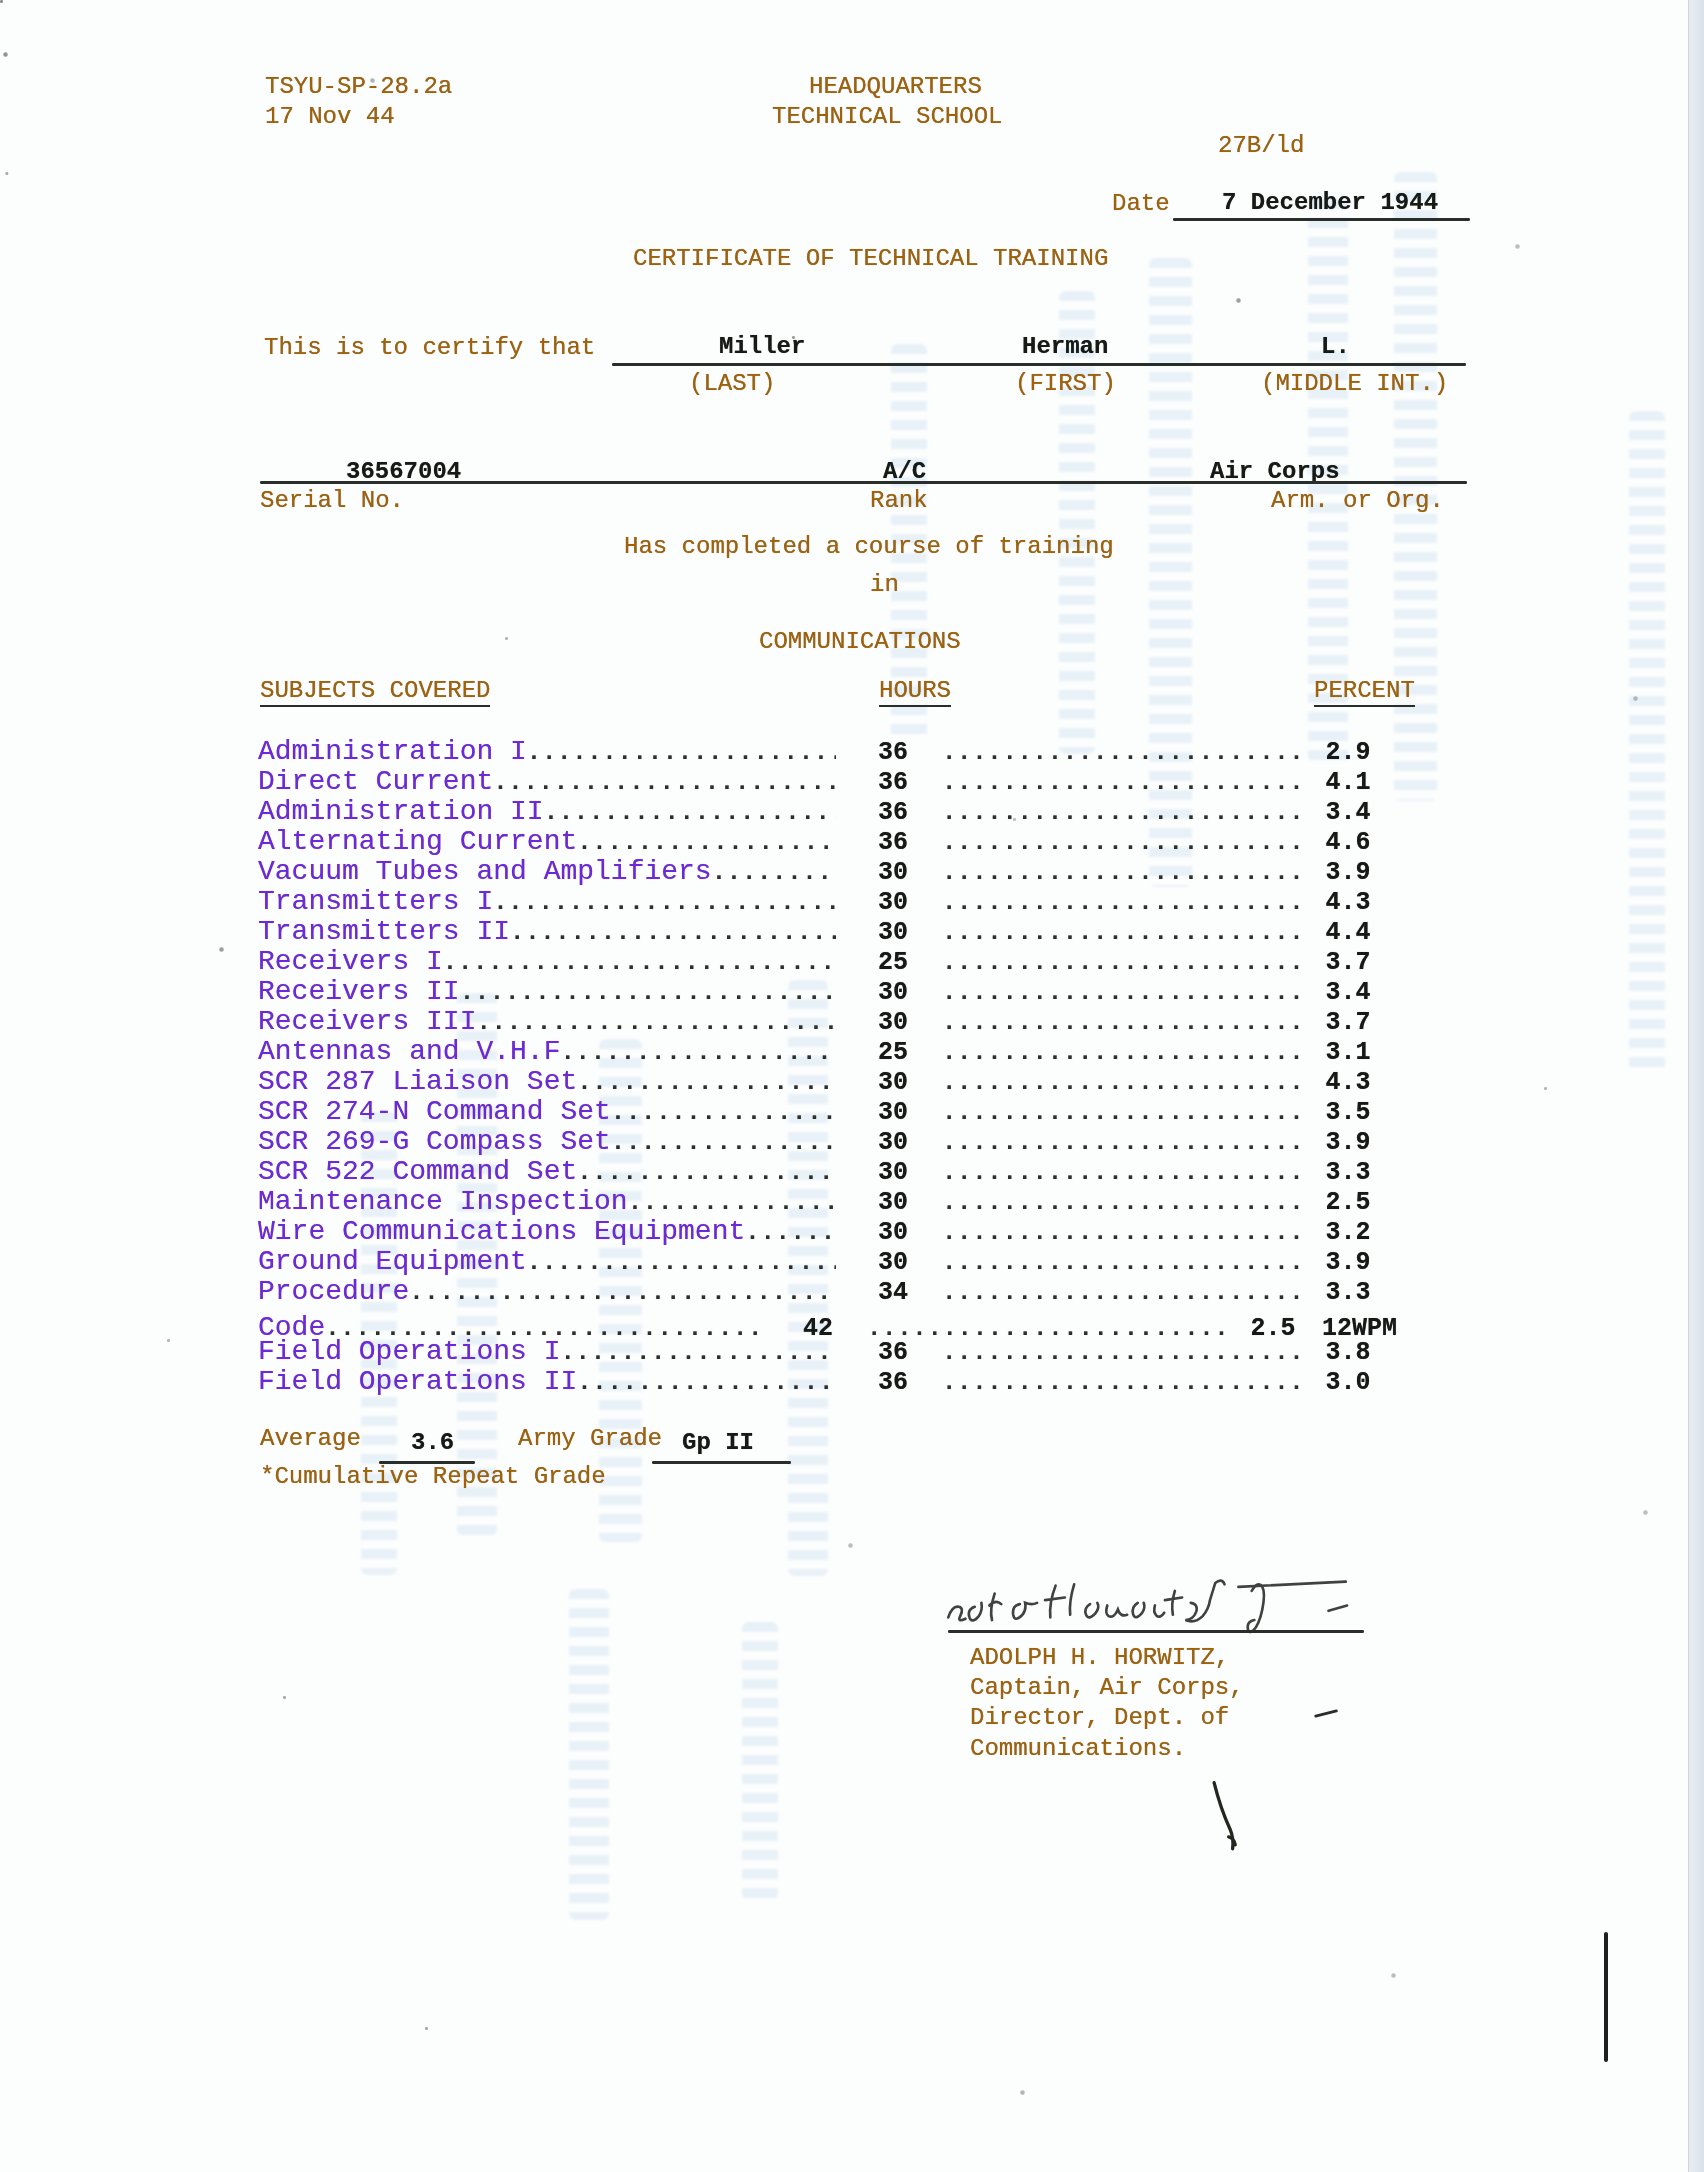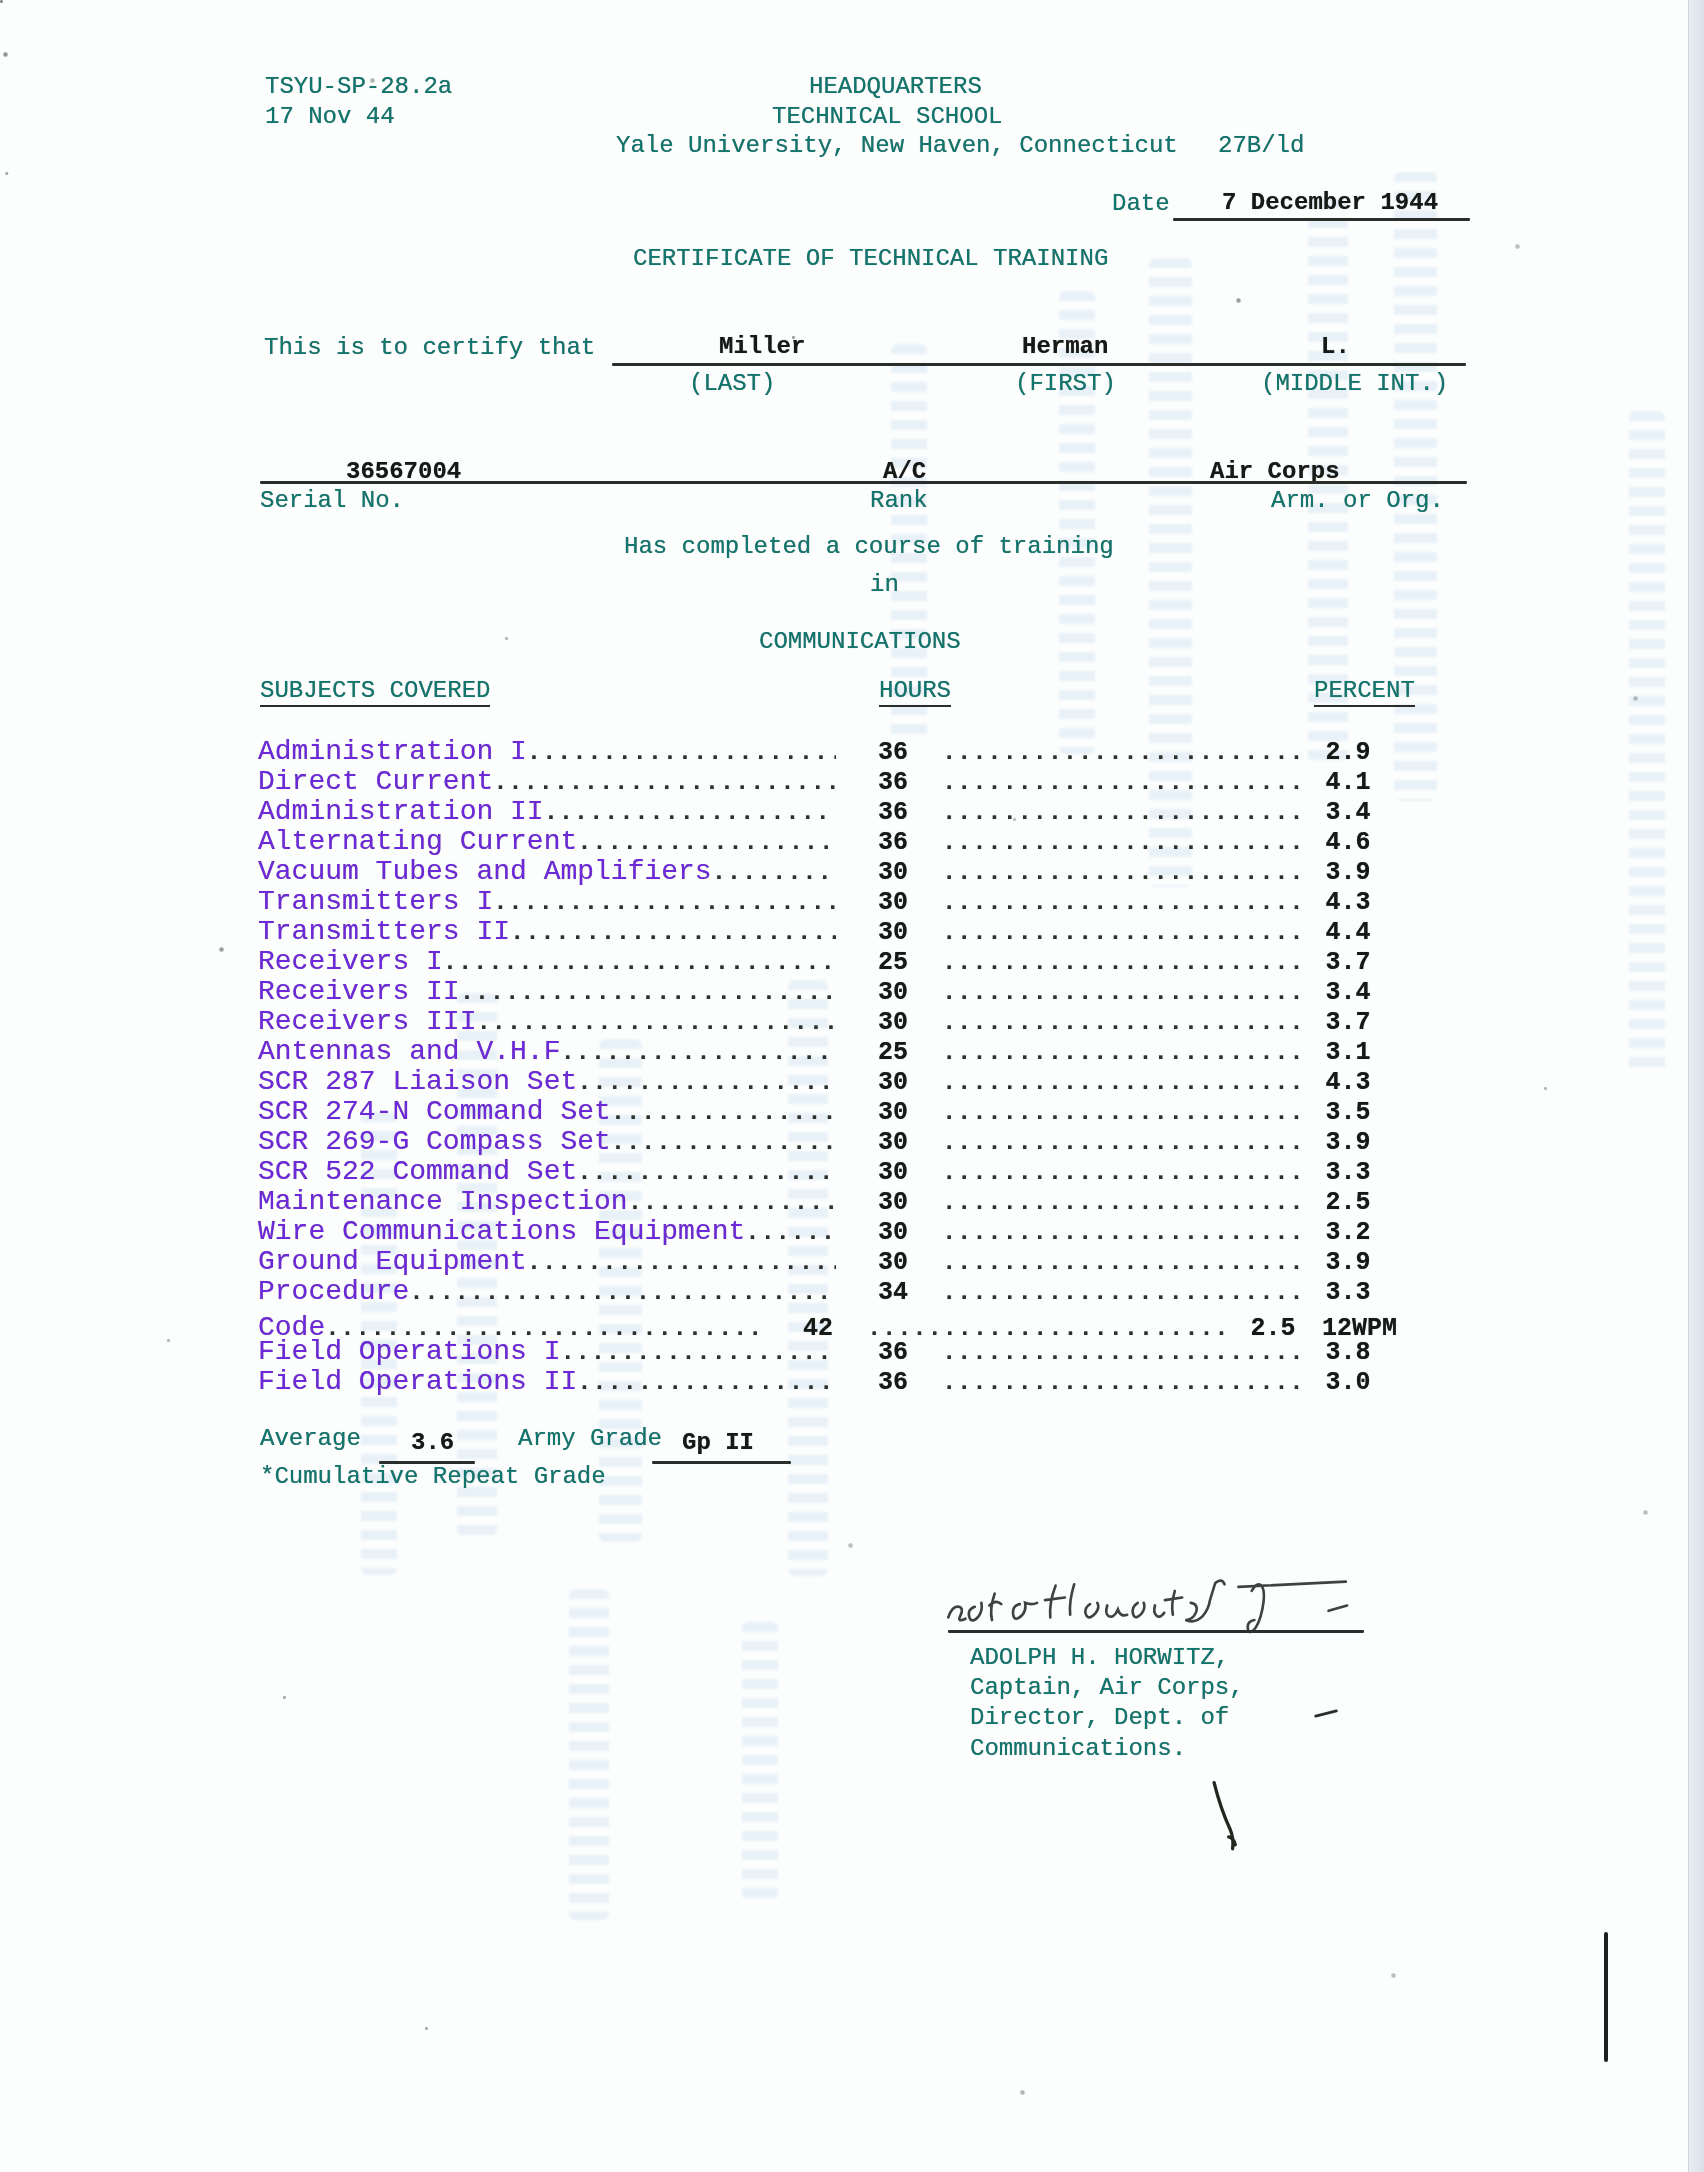--- a/index.html
+++ b/index.html
@@ -12,21 +12,21 @@
     font-family:"Liberation Mono","DejaVu Sans Mono",monospace;
     color:#242824;
   }
   
   .t{
     position:absolute;
     font-size:24px;
     line-height:1.15;
     white-space:nowrap;
     letter-spacing:0px;
-    color:#0f766e;
+    color:#a16207;
     text-shadow:0 0 0.7px rgba(28,32,28,.45), 0.3px 0.3px 0 rgba(28,32,28,.2);
   }
   .b{font-weight:bold;color:#161a16;text-shadow:0 0 0.7px rgba(10,14,10,.6);}
   .u-head{border-bottom:2.6px solid #2a2e2a;padding-bottom:1.3px;}
   .rule{position:absolute;background:#2a2e2a;border-radius:1.3px;}
   
   .tbl{
     position:absolute;left:258px;top:736px;width:1139px;
   }
   .row{
@@ -102,21 +102,20 @@
   <div class="bleed" style="left:569px;top:1589px;width:40px;height:331px;"></div>
   <div class="bleed" style="left:742px;top:1622px;width:36px;height:278px;"></div>
 
   <div class="edge-strip"></div>
   <div class="specks"></div>
 
   <div class="t" style="left:265px;top:73px;">TSYU-SP-28.2a</div>
   <div class="t" style="left:265px;top:103px;">17 Nov 44</div>
   <div class="t" style="left:809px;top:73px;">HEADQUARTERS</div>
   <div class="t" style="left:772px;top:103px;">TECHNICAL SCHOOL</div>
-  <div class="t" style="left:616px;top:132px;">Yale University, New Haven, Connecticut</div>
   <div class="t" style="left:1218px;top:132px;">27B/ld</div>
 
   <div class="t" style="left:1112px;top:190px;">Date</div>
   <div class="t b" style="left:1222px;top:189px;">7 December 1944</div>
   <div class="rule" style="left:1173px;top:218px;width:297px;height:3.3px;"></div>
 
   <div class="t" style="left:633px;top:245px;">CERTIFICATE OF TECHNICAL TRAINING</div>
 
   <div class="t" style="left:264px;top:334px;">This is to certify that</div>
   <div class="t b" style="left:719px;top:333px;">Miller</div>

